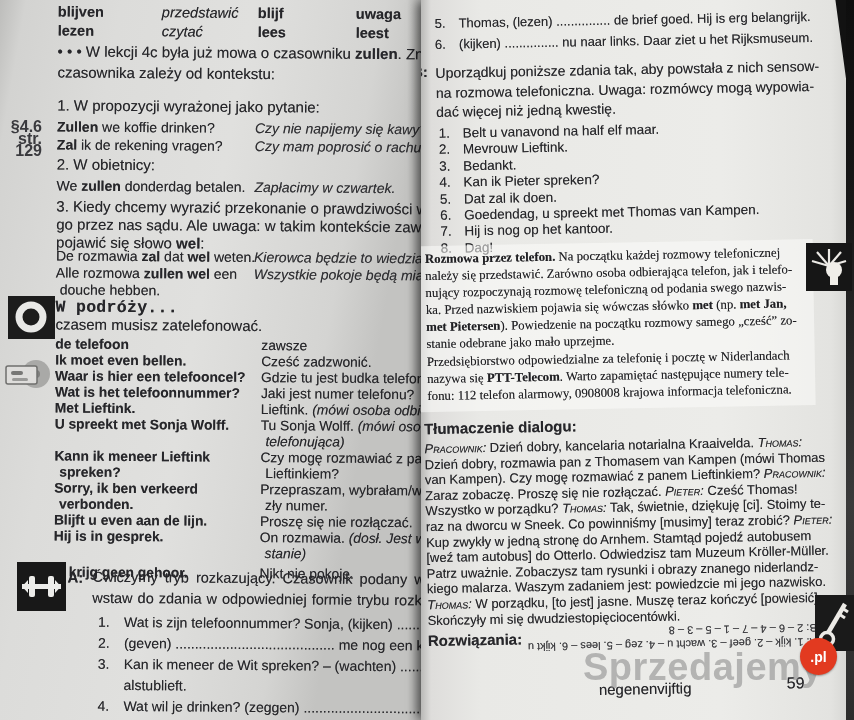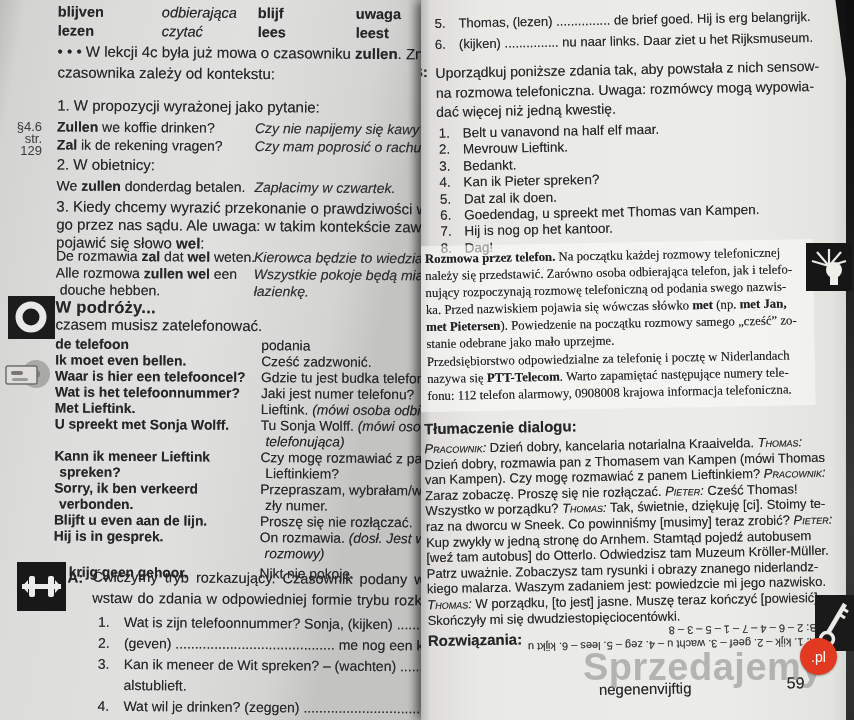--- a/index.html
+++ b/index.html
@@ -13,27 +13,27 @@
 
   
   #left-page{position:absolute;left:0;top:0;width:433px;height:720px;overflow:hidden;
     background:linear-gradient(100deg,#bdbdbb 0px,#d3d3d1 26px,#dcdcda 120px,#e0e0de 250px,#d4d4d2 380px,#c3c3c1 433px);}
   #lp-content{position:absolute;left:0;top:0;width:433px;height:720px;
     transform:rotate(.45deg);transform-origin:0 0;font-size:14px;}
   .lp-shadow{position:absolute;right:0;top:0;width:26px;height:720px;
     background:linear-gradient(to right,rgba(0,0,0,0),rgba(0,0,0,.28));}
 
   .vt{display:grid;grid-template-columns:104px 96px 98px auto;line-height:19px;font-size:14.5px;}
-  .note{font-size:13px;color:#3a3a3e;text-align:right;line-height:12px;width:40px;}
+  .note{font-size:16px;color:#3a3a3e;text-align:right;line-height:12px;width:40px;font-weight:bold;}
 
   .pair{display:grid;grid-template-columns:198px auto;line-height:18px;}
   .pair .pl{font-style:italic;color:#303034;}
   .h-num{font-size:15px;}
 
-  .travel-head{font-family:Liberation Sans, sans-serif;font-weight:bold;font-size:16.5px;letter-spacing:.3px;}
+  .travel-head{font-family:Liberation Mono, monospace;font-weight:bold;font-size:16.5px;letter-spacing:.3px;}
   .vgrid{display:grid;grid-template-columns:206px auto;line-height:16px;font-size:13.8px;}
   .vgrid .nl{font-weight:bold;}
   .vgrid .ind{padding-left:5px;}
 
   .exitem{display:grid;grid-template-columns:26px auto;line-height:21px;}
 
   
   #right-page{position:absolute;left:421px;top:0;width:425px;height:720px;overflow:hidden;
     background:linear-gradient(to right,#b9b9b7 0px,#dedddb 10px,#e9e9e6 60px,#ecece9 300px,#e3e3e0 410px,#d8d8d5 425px);
     box-shadow:-6px 0 9px -2px rgba(0,0,0,.5);}
@@ -49,39 +49,39 @@
 
   .flip{transform:rotate(180deg);font-size:11px;line-height:13.5px;color:#3c3c40;text-align:left;}
 
   
   .icon-box{display:block;}
   
   #watermark{position:absolute;left:583px;top:646px;width:272px;height:60px;z-index:40;pointer-events:none;}
   #wm-text{font-size:38px;font-weight:bold;color:#8c8c8c;opacity:.58;letter-spacing:.5px;
     font-family:"Liberation Sans",sans-serif;}
   #wm-badge{position:absolute;right:18px;top:-8px;width:37px;height:37px;border-radius:50%;
-    background:#e23a20;color:#fff;font-size:14px;font-weight:normal;display:flex;align-items:center;justify-content:center;
+    background:#e23a20;color:#fff;font-size:14px;font-weight:bold;display:flex;align-items:center;justify-content:center;
     box-shadow:0 1px 2px rgba(0,0,0,.35);}
   
   #corner-wedge{position:absolute;left:824px;top:0;width:30px;height:200px;
     background:#121212;clip-path:polygon(38% 0,100% 0,100% 100%,92% 60%);}
   #right-strip{position:absolute;left:846px;top:0;width:8px;height:720px;
     background:linear-gradient(to bottom,#0e0e0e 0,#181818 30%,#3a3a3a 70%,#2c2c2c 100%);}
 </style>
 </head>
 <body>
 
 <div id="photo">
 
   <div id="left-page">
     <div id="lp-content" class="soft">
 
       <div class="abs vt" style="left:58px;top:2px;">
         <span class="b nw">blijven</span>
-        <span class="i nw">odbierająca</span>
+        <span class="i nw">przedstawić</span>
         <span class="b nw">blijf</span>
         <span class="b nw">uwaga</span>
         <span class="b nw">lezen</span>
         <span class="i nw">czytać</span>
         <span class="b nw">lees</span>
         <span class="b nw">leest</span>
       </div>
 
       <div class="abs nw" style="left:58px;top:42px;font-size:15px;">
         <span>• • • W lekcji 4c była już mowa o czasowniku </span><span class="b">zullen</span><span>. Znaczenie</span>
@@ -112,30 +112,29 @@
       <div class="abs pair" style="left:58px;top:247px;width:375px;line-height:17.5px;">
         <span class="nw"><span>De rozmawia </span><span class="b">zal</span><span> dat </span><span class="b">wel</span><span> weten.</span></span>
         <span class="pl nw">Kierowca będzie to wiedział.</span>
       </div>
       <div class="abs pair" style="left:58px;top:264px;width:375px;line-height:17.5px;">
         <span class="nw"><span>Alle rozmowa </span><span class="b">zullen wel</span><span> een</span></span>
         <span class="pl nw">Wszystkie pokoje będą miały</span>
       </div>
       <div class="abs pair" style="left:58px;top:281px;width:375px;line-height:17.5px;">
         <span class="nw" style="padding-left:4px;">douche hebben.</span>
-        <span class="pl nw">łazienkę.</span>
       </div>
 
       <div class="abs nw travel-head" style="left:58px;top:297px;">W podróży...</div>
       <div class="abs nw" style="left:58px;top:315px;font-size:15px;">czasem musisz zatelefonować.</div>
 
       <div class="abs" style="left:58px;top:336px;width:375px;">
         <div class="vgrid">
             <span class="nl nw">de telefoon</span>
-            <span class="nw"><span>podania</span><span class="i"></span></span>
+            <span class="nw"><span>zawsze</span><span class="i"></span></span>
           </div>
         <div class="vgrid">
             <span class="nl nw">Ik moet even bellen.</span>
             <span class="nw"><span>Cześć zadzwonić.</span><span class="i"></span></span>
           </div>
         <div class="vgrid">
             <span class="nl nw">Waar is hier een telefooncel?</span>
             <span class="nw"><span>Gdzie tu jest budka telefoniczn</span></span>
           </div>
         <div class="vgrid">
@@ -173,21 +172,21 @@
         <div class="vgrid">
             <span class="nl nw">Blijft u even aan de lijn.</span>
             <span class="nw"><span>Proszę się nie rozłączać.</span><span class="i"></span></span>
           </div>
         <div class="vgrid">
             <span class="nl nw">Hij is in gesprek.</span>
             <span class="nw"><span>On rozmawia. </span><span class="i">(dosł. Jest w tra</span></span>
           </div>
         <div class="vgrid">
             <span class="nl nw ind"></span>
-            <span class="nw ind"><span></span><span class="i">rozmowy)</span></span>
+            <span class="nw ind"><span></span><span class="i">stanie)</span></span>
           </div>
         <div class="vgrid" style="margin-top:4px;">
             <span class="nl nw">Ik krijg geen gehoor.</span>
             <span class="nw"><span>Nikt nie pokoje.</span><span class="i"></span></span>
           </div>
       </div>
 
       <div class="abs b" style="left:72px;top:568px;font-size:15px;">A:</div>
       <div class="abs nw" style="left:97px;top:568px;font-size:14.5px;word-spacing:3px;">Ćwiczymy tryb rozkazujący. Czasownik podany w nawi</div>
       <div class="abs nw" style="left:97px;top:589px;font-size:14.5px;word-spacing:1px;">wstaw do zdania w odpowiedniej formie trybu rozkazując</div>

